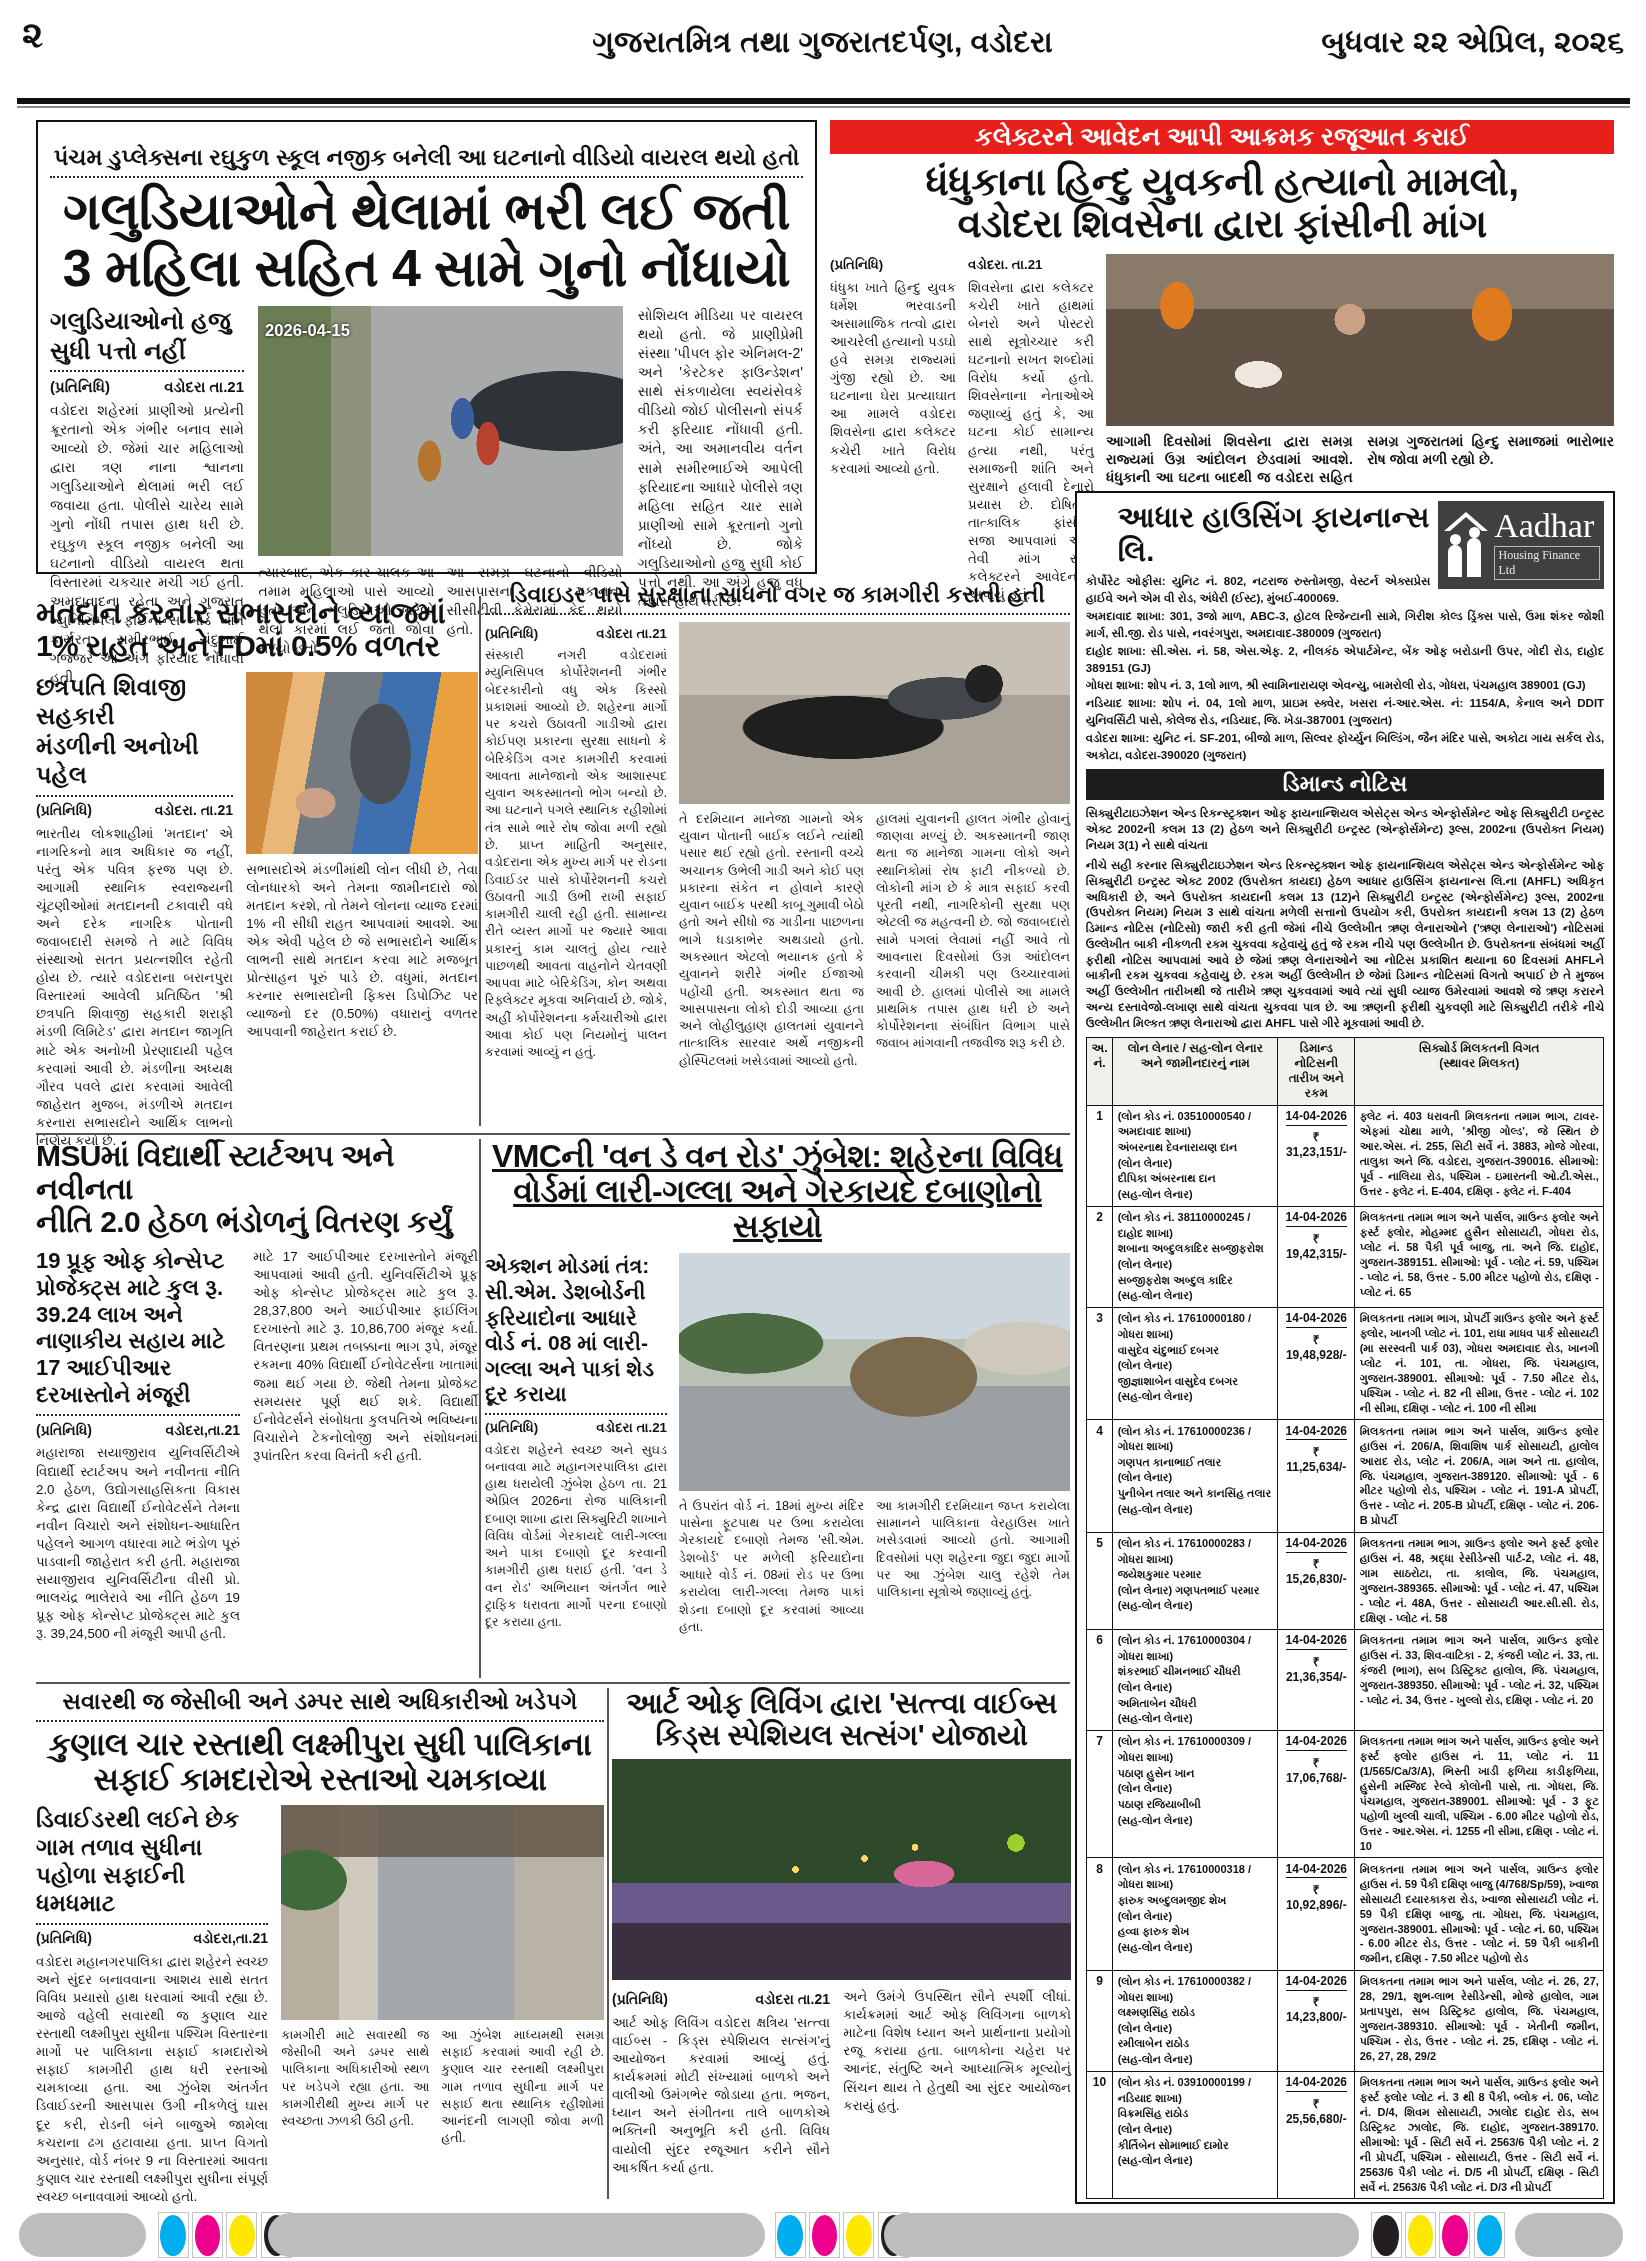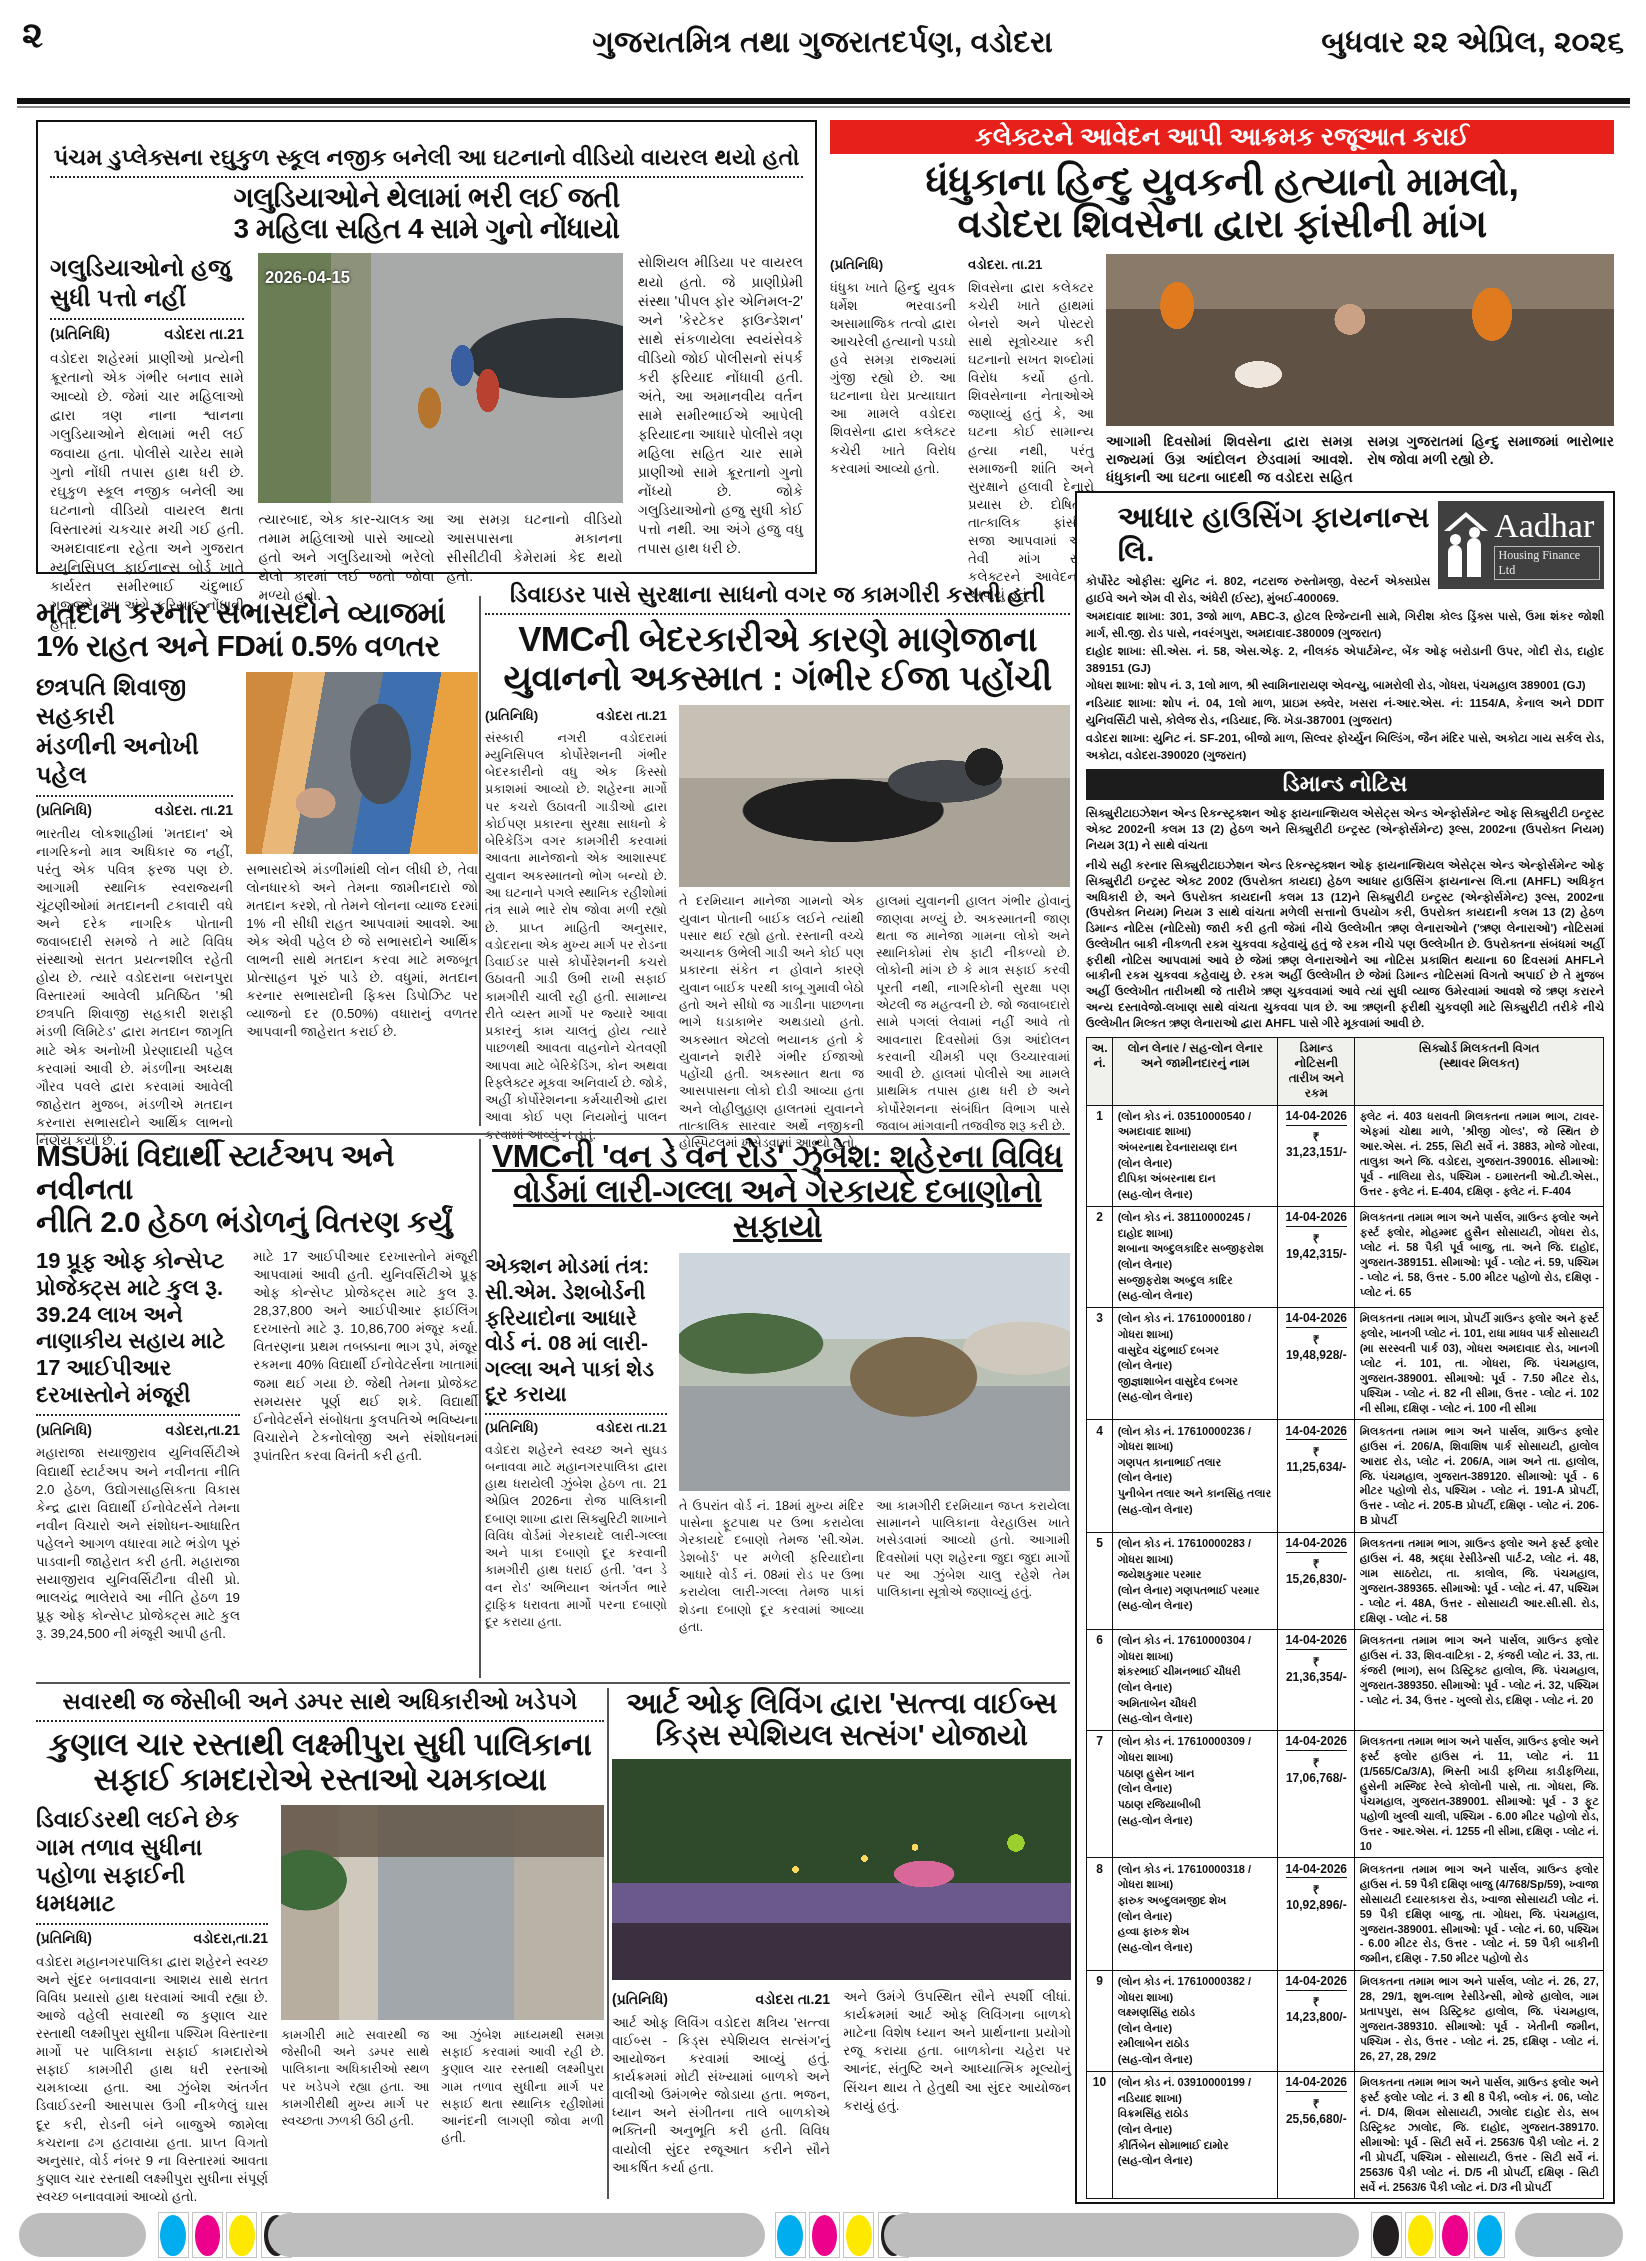--- a/index.html
+++ b/index.html
@@ -115,21 +115,21 @@
 
   <div class="abs mast-num" style="left:22px;top:14.4px;">૨</div>
   <div class="abs mast-title" style="left:331px;top:25.4px;width:983px;">ગુજરાતમિત્ર તથા ગુજરાતદર્પણ, વડોદરા</div>
   <div class="abs mast-date" style="right:22px;top:25.4px;width:442px;">બુધવાર ૨૨ એપ્રિલ, ૨૦૨૬</div>
   <div class="abs rule-thick" style="left:16.6px;top:98px;width:1613px;"></div>
   <div class="abs rule-thin" style="left:16.6px;top:106px;width:1613px;"></div>
 
   <div class="abs box" style="left:36px;top:120px;width:781px;height:454px;">
     <div class="strap">પંચમ ડુપ્લેક્સના રઘુકુળ સ્કૂલ નજીક બનેલી આ ઘટનાનો વીડિયો વાયરલ થયો હતો</div>
     <div class="dotrule"></div>
-    <div class="hl" style="font-size:28px;">ગલુડિયાઓને થેલામાં ભરી લઈ જતી
+    <div class="hl" style="font-size:52px;">ગલુડિયાઓને થેલામાં ભરી લઈ જતી
 3 મહિલા સહિત 4 સામે ગુનો નોંધાયો</div>
     <div class="cols" style="margin-top:8.8px;">
       <div style="width:194px;flex:none;">
         <div class="sh">ગલુડિયાઓનો હજુ
 સુધી પત્તો નહીં</div>
         <div class="dotrule"></div>
         <div class="by">
             <span>(પ્રતિનિધિ)</span>
             <span>વડોદરા તા.21</span>
           </div>
@@ -342,22 +342,20 @@
       <div style="flex:1;">
         <div class="ph ph-statue" style="width:100%;height:182px;"></div>
         <div class="bd" style="margin-top:6.6px;font-size:13.3px;">સભાસદોએ મંડળીમાંથી લોન લીધી છે, તેવા લોનધારકો અને તેમના જામીનદારો જો મતદાન કરશે, તો તેમને લોનના વ્યાજ દરમાં 1% ની સીધી રાહત આપવામાં આવશે. આ એક એવી પહેલ છે જે સભાસદોને આર્થિક લાભની સાથે મતદાન કરવા માટે મજબૂત પ્રોત્સાહન પૂરું પાડે છે. વધુમાં, મતદાન કરનાર સભાસદોની ફિક્સ ડિપોઝિટ પર વ્યાજનો દર (0.50%) વધારાનું વળતર આપવાની જાહેરાત કરાઈ છે.</div>
       </div>
     </div>
   </div>
 
   <div class="abs" style="left:485px;top:581px;width:585px;height:550px;">
     <div class="strap">ડિવાઇડર પાસે સુરક્ષાના સાધનો વગર જ કામગીરી કરાતી હતી</div>
     <div class="dotrule"></div>
-    <div class="hl" style="font-size:35px;">VMCની બેદરકારીએ કારણે માણેજાના
-યુવાનનો અકસ્માત : ગંભીર ઈજા પહોંચી</div>
     <div class="cols" style="margin-top:7.7px;gap:12px;">
       <div style="width:182px;flex:none;">
         <div class="by" style="font-size:13.3px;">
             <span>(પ્રતિનિધિ)</span>
             <span>વડોદરા તા.21</span>
           </div>
         <div class="bd" style="font-size:12.7px;">સંસ્કારી નગરી વડોદરામાં મ્યુનિસિપલ કોર્પોરેશનની ગંભીર બેદરકારીનો વધુ એક કિસ્સો પ્રકાશમાં આવ્યો છે. શહેરના માર્ગો પર કચરો ઉઠાવતી ગાડીઓ દ્વારા કોઈપણ પ્રકારના સુરક્ષા સાધનો કે બેરિકેડિંગ વગર કામગીરી કરવામાં આવતા માનેજાનો એક આશાસ્પદ યુવાન અકસ્માતનો ભોગ બન્યો છે. આ ઘટનાને પગલે સ્થાનિક રહીશોમાં તંત્ર સામે ભારે રોષ જોવા મળી રહ્યો છે. પ્રાપ્ત માહિતી અનુસાર, વડોદરાના એક મુખ્ય માર્ગ પર રોડના ડિવાઈડર પાસે કોર્પોરેશનની કચરો ઉઠાવતી ગાડી ઉભી રાખી સફાઈ કામગીરી ચાલી રહી હતી. સામાન્ય રીતે વ્યસ્ત માર્ગો પર જ્યારે આવા પ્રકારનું કામ ચાલતું હોય ત્યારે પાછળથી આવતા વાહનોને ચેતવણી આપવા માટે બેરિકેડિંગ, કોન અથવા રિફ્લેક્ટર મૂકવા અનિવાર્ય છે. જોકે, અહીં કોર્પોરેશનના કર્મચારીઓ દ્વારા આવા કોઈ પણ નિયમોનું પાલન કરવામાં આવ્યું ન હતું.</div>
       </div>
       <div style="flex:1;">
         <div class="ph ph-crash" style="width:100%;height:182px;"></div>

